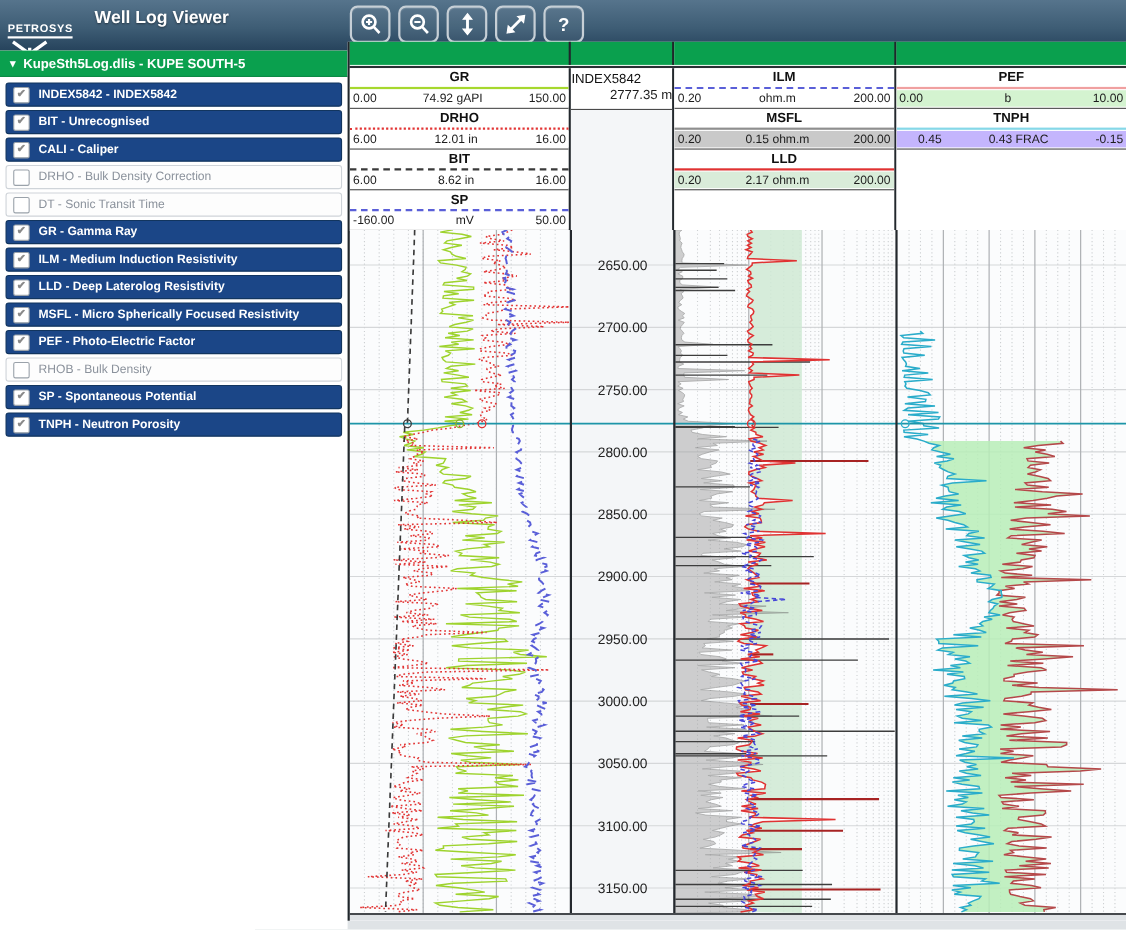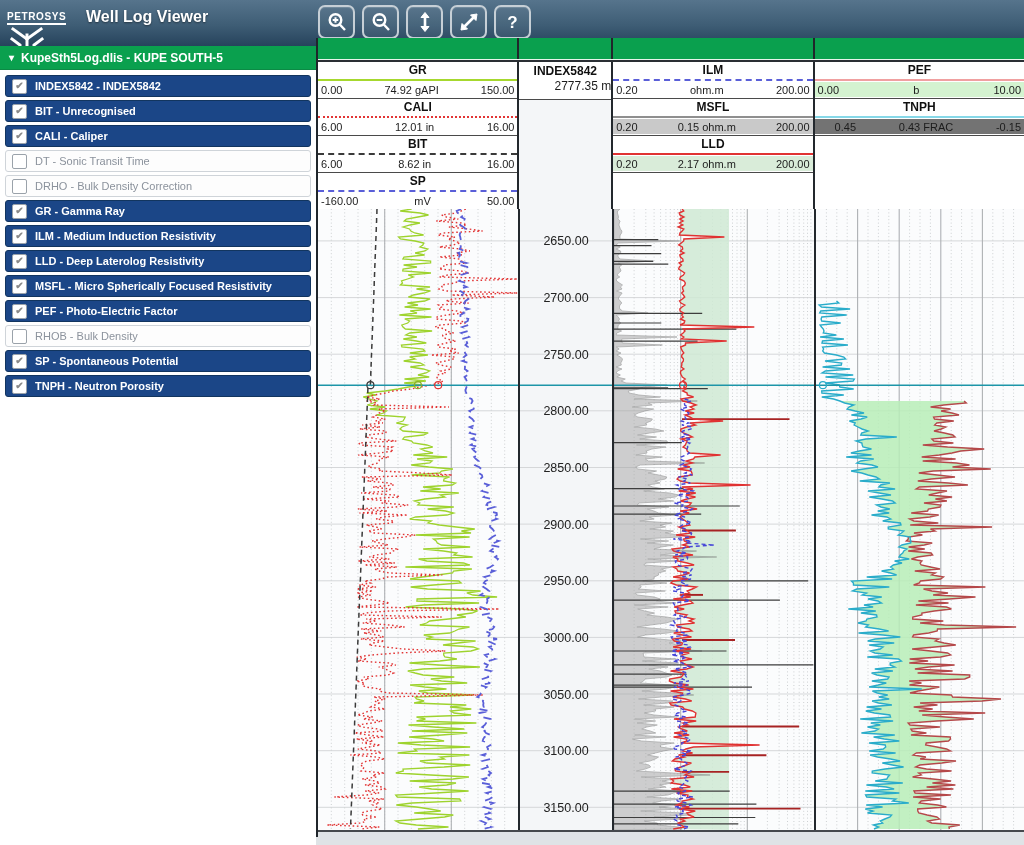--- a/index.html
+++ b/index.html
@@ -2,21 +2,21 @@
 <html><head>
 <meta charset="utf-8">
 <style>
   html,body{margin:0;padding:0}
   body{width:1024px;height:845px;position:relative;overflow:hidden;background:#dfe3e6;
        font-family:"Liberation Sans",sans-serif;-webkit-font-smoothing:antialiased}
   
   .appbar{position:absolute;left:0;top:0;width:1024px;height:46px;
           background:linear-gradient(180deg,#56748c 0%,#3e5d75 55%,#26435c 100%);
           border-bottom:1px solid #15242f}
-  .logo{position:absolute;left:7px;top:6px;color:#fff}
+  .logo{position:absolute;left:7px;top:16px;color:#fff}
   .logo-text{font-size:10px;font-weight:bold;letter-spacing:.6px;border-bottom:2px solid #fff;
              padding-bottom:1px;display:inline-block}
   .logo-glyph{display:block;margin-top:0}
   .apptitle{position:absolute;left:86px;top:8px;font-size:16px;font-weight:bold;color:#fff;
             text-shadow:0 1px 2px rgba(0,0,0,.45)}
   .toolbar{position:absolute;left:318px;top:5px;display:flex;gap:7px}
   .tbtn{width:37px;height:34px;box-sizing:border-box;border:2px solid #c6cfd6;border-radius:7px;
         background:rgba(255,255,255,.05);display:flex;align-items:center;justify-content:center;
         color:#fff;cursor:pointer;box-shadow:inset 0 1px 1px rgba(255,255,255,.18)}
   .tbtn span.q{font-size:17px;font-weight:bold;line-height:1}
@@ -38,21 +38,21 @@
            border-left:2px solid #20262b;box-sizing:border-box}
   .strip{display:flex;height:21px;border-bottom:1px solid #e8f4ec}
   .strip>div{box-sizing:border-box;background:#0aa04e;border-right:2px solid #20262b;height:21px}
   .headers{display:flex;height:148px;border-top:2px solid #2a2f34;border-bottom:2px solid #23282d}
   .hcol{box-sizing:border-box;border-right:2px solid #23282d;position:relative;background:#fff;overflow:hidden}
   .chead{height:37px;box-sizing:border-box;border-bottom:1px solid #4a4a4a}
   .ctitle{height:16px;font-size:12px;font-weight:bold;text-align:center;color:#101010;line-height:17px}
   .csample{height:0;margin:1px 0 1px 0}
   .cvals{height:15px;display:flex;align-items:center;font-size:11px;color:#1c1c1c;padding:0 3px}
   .cvals .l{flex:0 0 auto}.cvals .c{flex:1;text-align:center}.cvals .r{flex:0 0 auto}
-  .dtitle{height:17px;font-size:12px;font-weight:bold;text-align:center;line-height:19px;color:#101010}
+  .dtitle{height:17px;font-size:12px;font-weight:normal;line-height:19px;color:#101010}
   .dval{height:17px;font-size:12px;text-align:right;color:#1c1c1c}
   .dempty{position:absolute;top:37px;left:0;right:0;bottom:0;background:#f4f6f8;border-top:1px solid #4a4a4a}
   .plot{position:absolute;left:0;top:171px}
 </style>
 </head>
 <body>
 
 <div class="appbar">
   <div class="logo">
     <span class="logo-text">PETROSYS</span>
@@ -123,25 +123,25 @@
       <div class="sb-item checked">
         <span class="cb">✔</span>
         <span>BIT - Unrecognised</span>
       </div>
       <div class="sb-item checked">
         <span class="cb">✔</span>
         <span>CALI - Caliper</span>
       </div>
       <div class="sb-item unchecked">
         <span class="cb"></span>
-        <span>DT - Sonic Transit Time</span>
+        <span>DRHO - Bulk Density Correction</span>
       </div>
       <div class="sb-item unchecked">
         <span class="cb"></span>
-        <span>DRHO - Bulk Density Correction</span>
+        <span>DT - Sonic Transit Time</span>
       </div>
       <div class="sb-item checked">
         <span class="cb">✔</span>
         <span>GR - Gamma Ray</span>
       </div>
       <div class="sb-item checked">
         <span class="cb">✔</span>
         <span>ILM - Medium Induction Resistivity</span>
       </div>
       <div class="sb-item checked">
@@ -183,21 +183,21 @@
         <div class="chead">
           <div class="ctitle">GR</div>
           <div class="csample" style="border-top: 2.5px solid rgb(166, 216, 46);"></div>
           <div class="cvals" style="background: rgb(255, 255, 255);">
             <span class="l">0.00</span>
             <span class="c">74.92 gAPI</span>
             <span class="r">150.00</span>
           </div>
         </div>
         <div class="chead">
-          <div class="ctitle">CALI</div>
+          <div class="ctitle">DRHO</div>
           <div class="csample" style="border-top: 2.5px dotted rgb(226, 53, 53);"></div>
           <div class="cvals" style="background: rgb(255, 255, 255);">
             <span class="l">6.00</span>
             <span class="c">12.01 in</span>
             <span class="r">16.00</span>
           </div>
         </div>
         <div class="chead">
           <div class="ctitle">BIT</div>
           <div class="csample" style="border-top: 2.5px dashed rgb(58, 58, 58);"></div>
@@ -257,21 +257,21 @@
           <div class="csample" style="border-top: 2.5px solid rgb(240, 160, 160);"></div>
           <div class="cvals" style="background: rgb(212, 243, 208);">
             <span class="l">0.00</span>
             <span class="c">b</span>
             <span class="r">10.00</span>
           </div>
         </div>
         <div class="chead">
           <div class="ctitle">TNPH</div>
           <div class="csample" style="border-top: 2.5px solid rgb(134, 216, 232);"></div>
-          <div class="cvals" style="background: #737373; padding-left: 20px;">
+          <div class="cvals" style="background: #c4b5fd; padding-left: 20px;">
             <span class="l">0.45</span>
             <span class="c">0.43 FRAC</span>
             <span class="r">-0.15</span>
           </div>
         </div>
       </div>
   </div>
   <svg class="plot" id="plot" width="708" height="628" viewBox="316 217 708 628">
       <rect x="316" y="217" width="708" height="621" fill="#fbfcfd"></rect>
       <rect x="518" y="217" width="92" height="621" fill="#f4f6f8"></rect>

